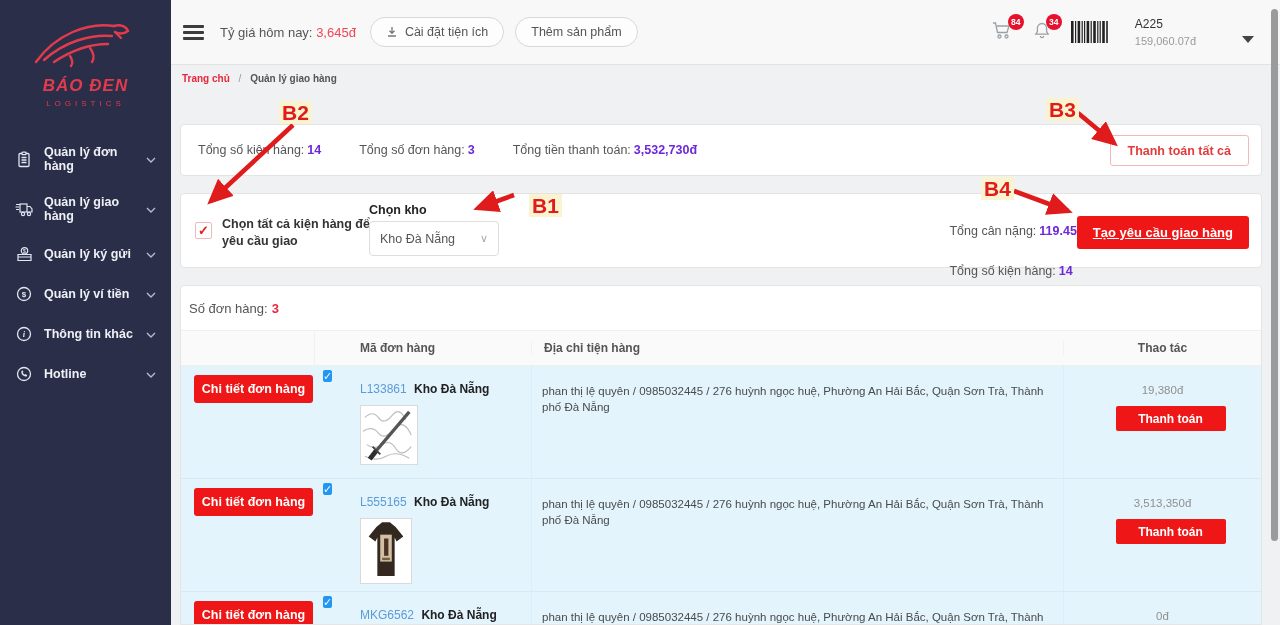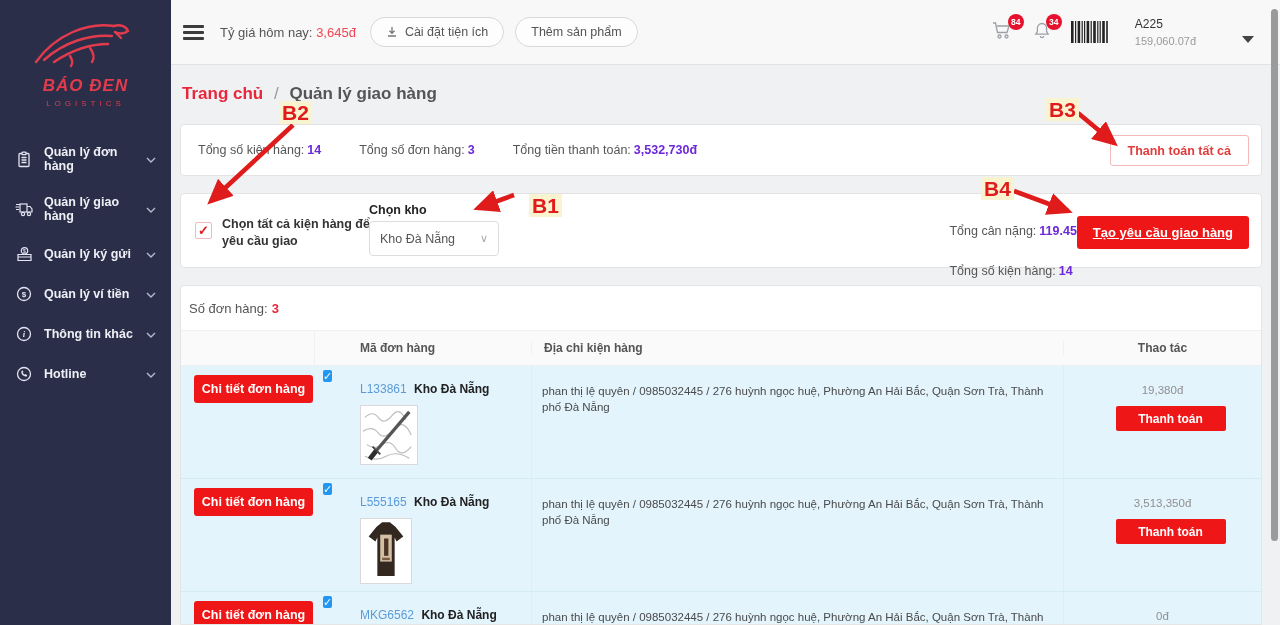--- a/index.html
+++ b/index.html
@@ -25,21 +25,21 @@
   .tb-right { margin-left:auto; display:flex; align-items:center; gap:20px; }
   .icon-wrap { position:relative; cursor:pointer; }
   .badge { position:absolute; top:-7px; right:-11px; background:#e8112d; color:#fff; font-size:8.5px; font-weight:bold; min-width:16px; height:16px; border-radius:8px; display:flex; align-items:center; justify-content:center; padding:0 2px; }
   .account { display:flex; align-items:flex-start; gap:8px; margin-left:6px; cursor:pointer; }
   .acct-code { font-size:12px; color:#333; }
   .acct-bal { font-size:11px; color:#9a9a9a; margin-top:4px; }
   .caret { width:0; height:0; border-left:6px solid transparent; border-right:6px solid transparent; border-top:7px solid #444; margin:14px 0 0 26px; cursor:pointer; }
 
   
   .content { position:absolute; left:171px; top:66px; width:1109px; height:559px; background:#eff1f3; }
-  .breadcrumb { position:absolute; left:11px; top:18px; font-size:17px;text-align:right; }
+  .breadcrumb { position:absolute; left:11px; top:7px; font-size:10px;text-align:right; }
   .bc-home { color:#e8273d; font-weight:bold; cursor:pointer; }
   .bc-sep { color:#999; margin:0 6px; }
   .bc-cur { color:#555; font-weight:bold; }
 
   .card { position:absolute; background:#fff; border:1px solid #e3e3e3; border-radius:4px; }
   .card1 { left:9px; top:58px; width:1082px; height:52px; display:flex; align-items:center; padding-left:17px; }
   .stat { font-size:12.5px; color:#555; margin-right:38px; white-space:nowrap; }
   .stat b { color:#6d28d9; margin-left:3px; }
   .btn-outline-red { position:absolute; right:12px; top:10px; height:31px; padding:0 17px; background:#fff; border:1px solid #f3b9b9; border-radius:3px; color:#e23b3b; font-weight:bold; font-size:12.5px; cursor:pointer; font-family:inherit; }
 
@@ -294,21 +294,21 @@
   <div class="tablecard">
     <div class="count-bar">
       <span>Số đơn hàng:</span>
       <b>3</b>
     </div>
 
     <div class="tgrid thead">
       <div class="th"></div>
       <div class="bl"></div>
       <div class="th">Mã đơn hàng</div>
-      <div class="th" style="border-left:1px solid #eef2f4;">Địa chỉ kiện hàng</div>
+      <div class="th" style="border-left:1px solid #eef2f4;">Địa chỉ tiện hàng</div>
       <div class="th center" style="border-left:1px solid #eef2f4;">Thao tác</div>
     </div>
 
     <div class="tgrid trow">
       <div><button class="btn-red btn-detail">Chi tiết đơn hàng</button></div>
       <div><span class="row-check">✓</span></div>
       <div>
         <div class="order-line">
           <span class="order-id">L133861</span>
           <span class="order-wh">Kho Đà Nẵng</span>

